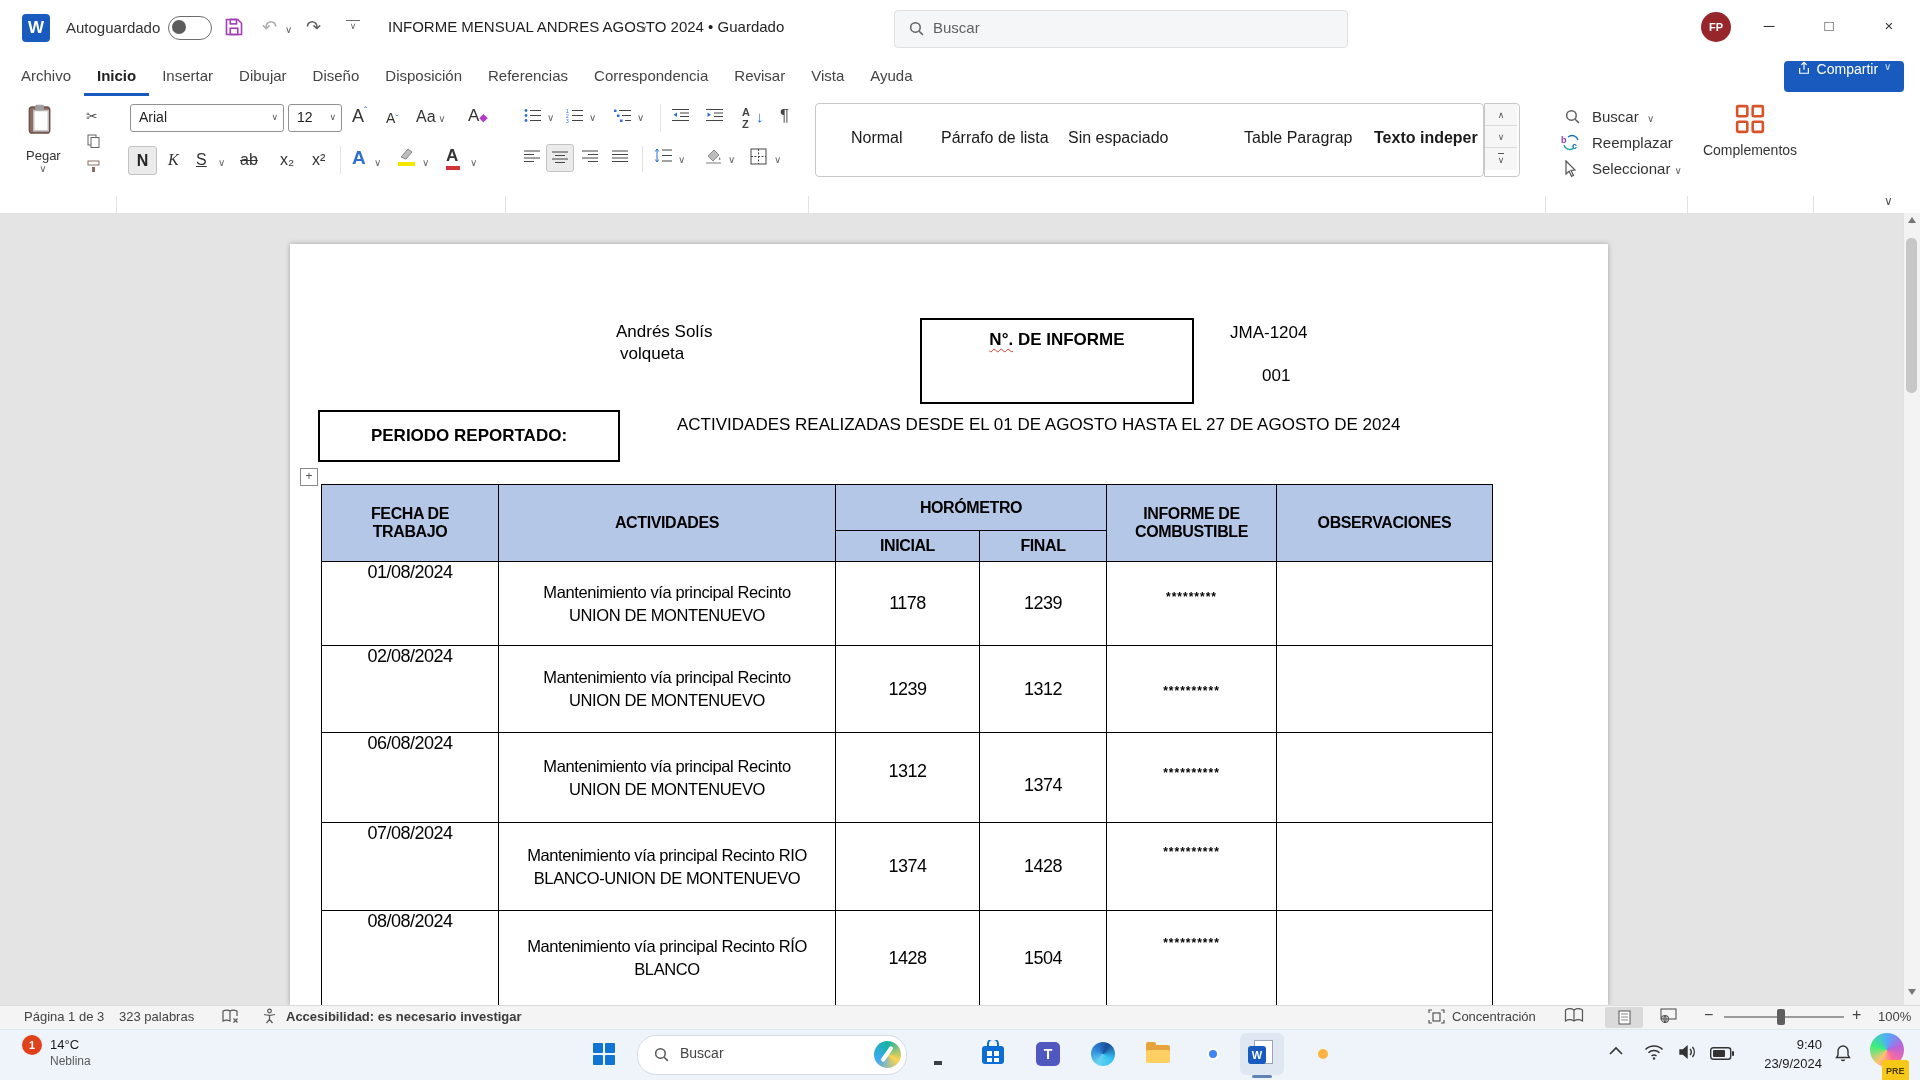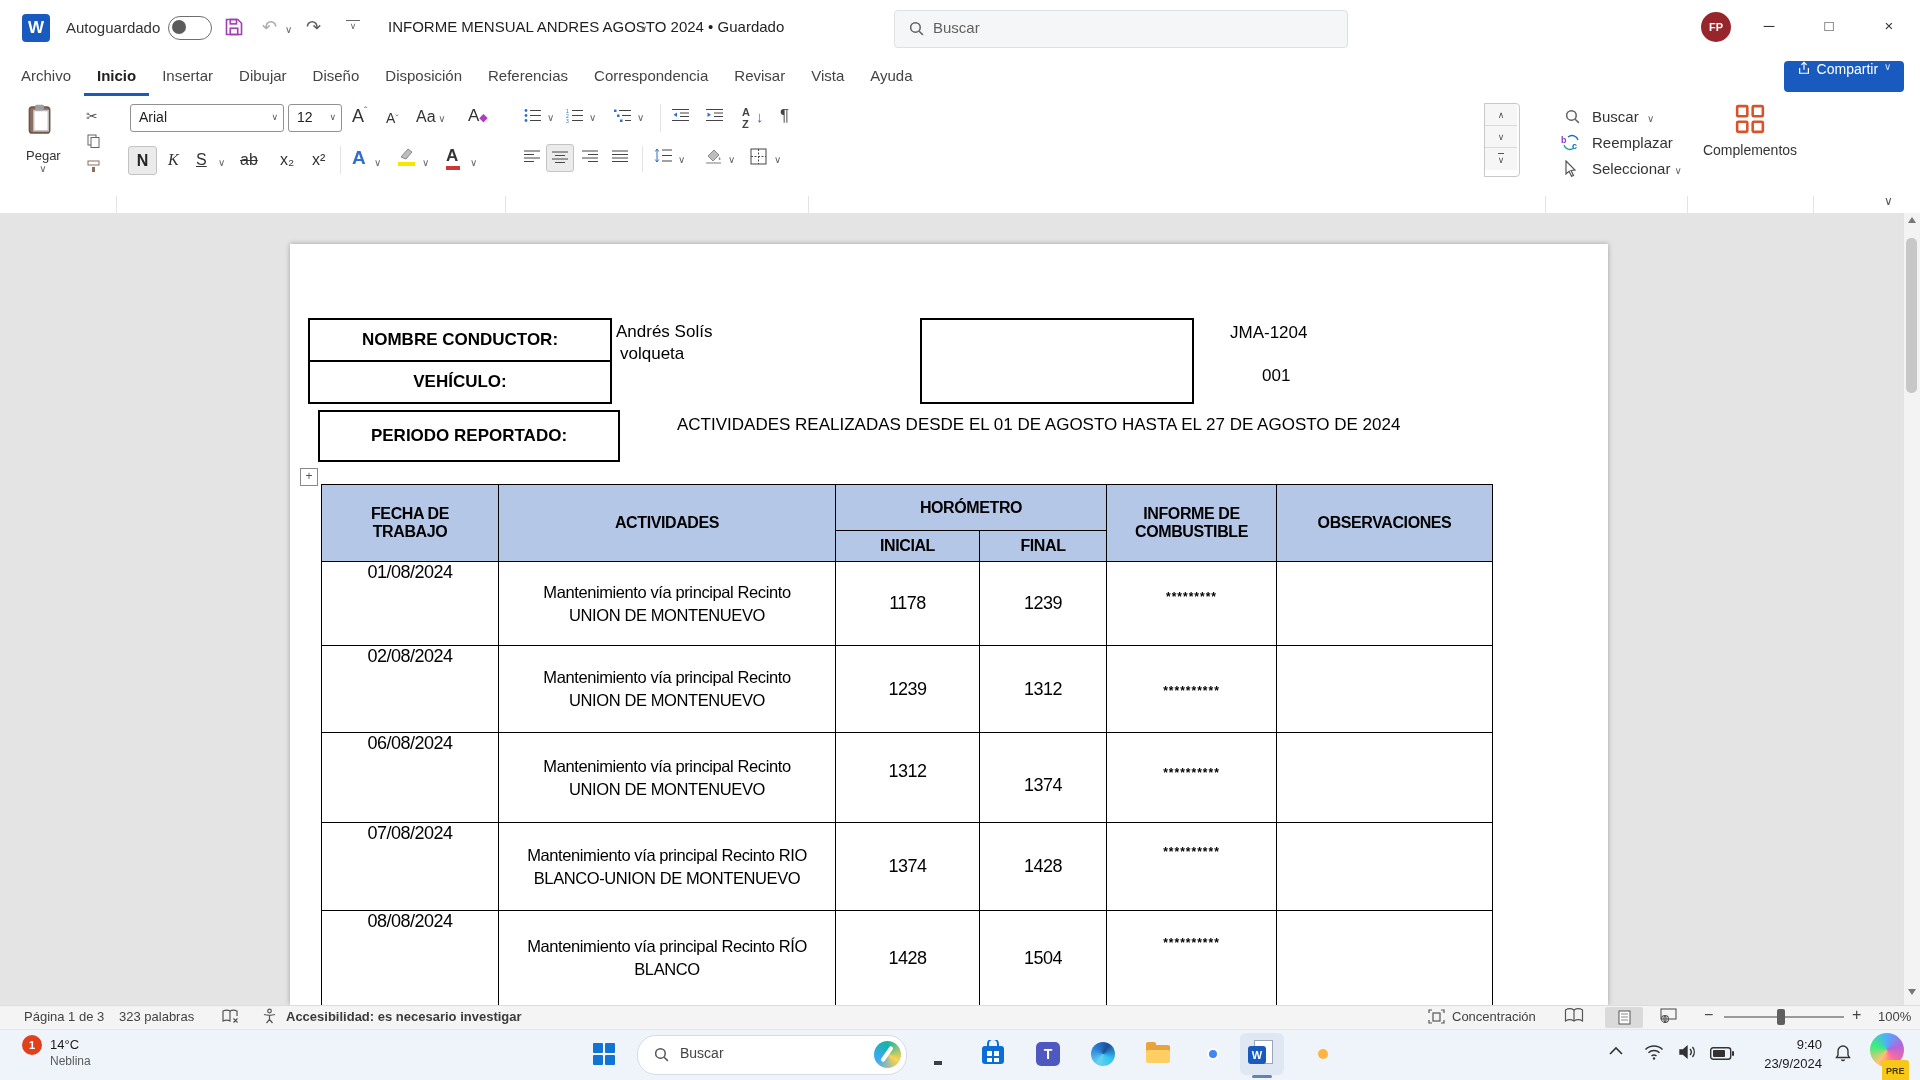--- a/index.html
+++ b/index.html
@@ -362,20 +362,27 @@
       </span>
     <span class="t chev" style="left:774px;top:58px;">∨</span>
     <span class="t grouplabel" style="left:655px;">Párrafo</span>
     <span class="t dlg" style="left:793px;">
       <svg width="11" height="11" viewBox="0 0 10 10" fill="none" stroke="#777">
           <path d="M1 2v7h7"></path>
           <path d="M4 4l4 4M8 4.5V8H4.5"></path>
         </svg>
       </span>
 
+    <div class="abs" style="left:815px;top:7px;width:667px;height:72px;border:1px solid #C8C8C8;border-radius:4px;background:#fff;overflow:hidden;">
+      <span class="stitem" style="left:35px;top:25px;">Normal</span>
+      <span class="stitem" style="left:125px;top:25px;">Párrafo de lista</span>
+      <span class="stitem" style="left:252px;top:25px;">Sin espaciado</span>
+      <span class="stitem" style="left:428px;top:25px;">Table Paragrap</span>
+      <span class="stitem" style="left:558px;top:25px;font-weight:bold;">Texto indeper</span>
+    </div>
     <div class="abs gal-scroll" style="left:1484px;top:7px;width:34px;height:72px;border:1px solid #C8C8C8;border-radius:0 4px 4px 0;overflow:hidden;">
       <button>∧</button>
       <button>∨</button>
       <button style="border-bottom:none;"><span style="display:inline-block;border-top:1.5px solid #555;padding-top:1px;">∨</span></button>
     </div>
     <span class="t grouplabel" style="left:1150px;">Estilos</span>
     <span class="t dlg" style="left:1527px;">
       <svg width="11" height="11" viewBox="0 0 10 10" fill="none" stroke="#777">
           <path d="M1 2v7h7"></path>
           <path d="M4 4l4 4M8 4.5V8H4.5"></path>
@@ -420,29 +427,26 @@
     <span class="t grouplabel" style="left:1750px;">Complementos</span>
     <span class="t" style="left:1884px;top:98px;font-size:12px;color:#555;">∨</span>
   </div>
 
   
   <div class="abs docarea"></div>
   <div class="abs page"></div>
 
 
   
-  <div class="abs hdrbox" style="left:308px;top:318px;width:300px;height:82px;">
-    <div class="hcell" style="line-height:40px;height:40px;border-bottom:2px solid #000;">NOMBRE CONDUCTOR:</div>
-    <div class="hcell" style="line-height:40px;height:40px;">VEHÍCULO:</div>
-  </div>
   <span class="t docval" style="left:616px;top:322px;">Andrés Solís</span>
   <span class="t docval" style="left:620px;top:344px;">volqueta</span>
 
   
   <div class="abs hdrbox" style="left:920px;top:318px;width:270px;height:82px;">
+    <div class="hcell" style="line-height:40px;height:40px;"><span class="wavy">N°.</span><span> DE INFORME</span></div>
   </div>
   <span class="t docval" style="left:1230px;top:323px;">JMA-1204</span>
   <span class="t docval" style="left:1262px;top:366px;">001</span>
 
   
   <div class="abs hdrbox" style="left:318px;top:410px;width:298px;height:48px;">
     <div class="hcell" style="line-height:48px;">PERIODO REPORTADO:</div>
   </div>
   <div class="abs docval" style="left:677px;top:414px;width:745px;line-height:22px;position:absolute;">ACTIVIDADES REALIZADAS DESDE EL 01 DE AGOSTO HASTA EL 27 DE AGOSTO DE 2024</div>
 

